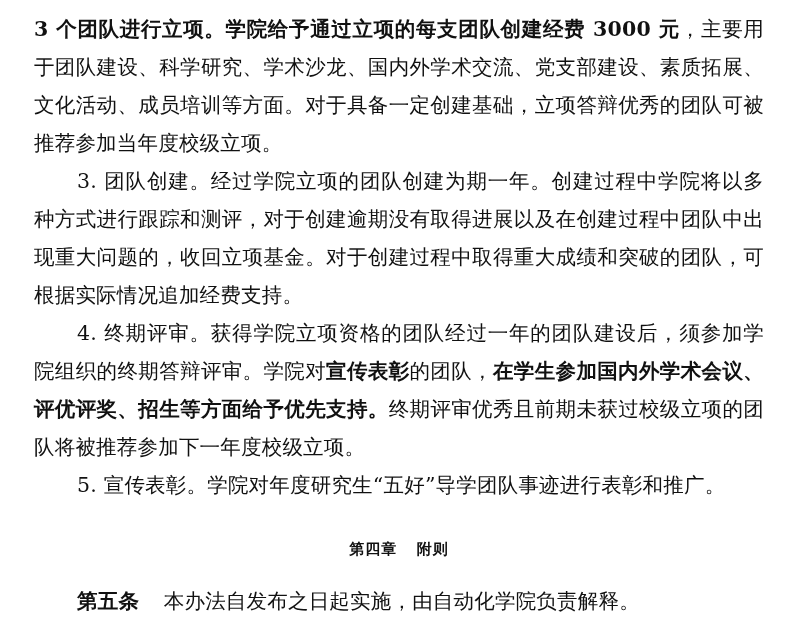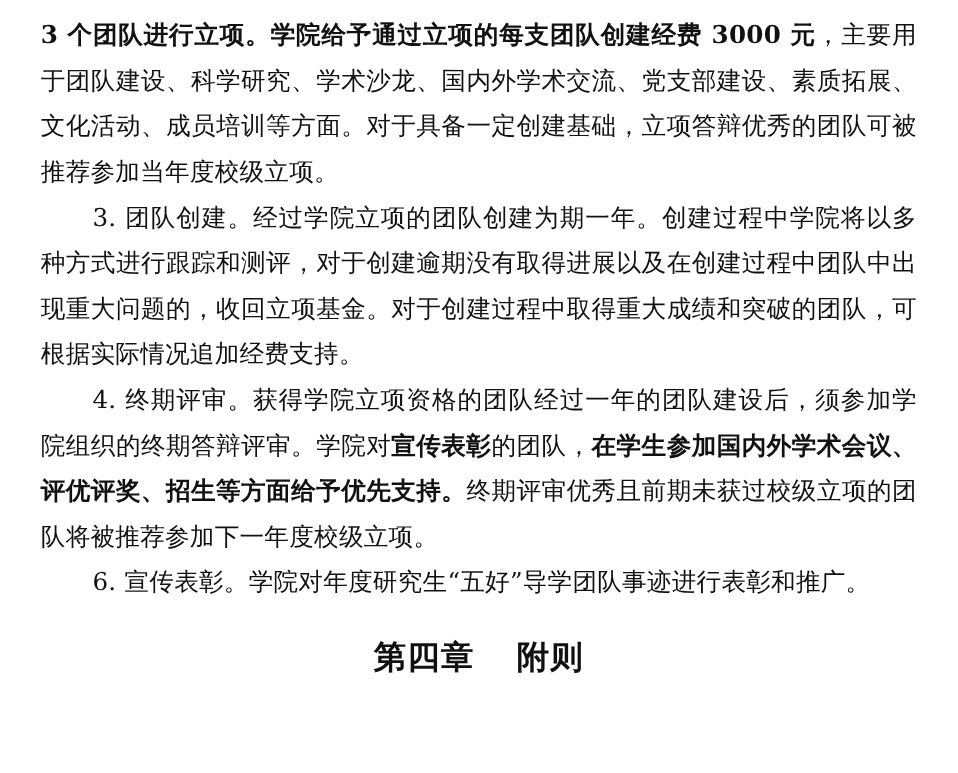--- a/index.html
+++ b/index.html
@@ -30,21 +30,21 @@
     margin: 0;
   }
   .indent {
     text-indent: 2.1em;
   }
   .bold {
     font-weight: bold;
   }
   .chapter {
     text-align: center;
-    font-size: 27px;
+    font-size: 15px;
     font-weight: bold;
     line-height: 38px;
     margin: 0;
     letter-spacing: 1px;
   }
   .chapter .gap {
     display: inline-block;
     width: 1.3em;
   }
   .spacer-sm { height: 14px; }
@@ -68,25 +68,28 @@
 
   <p class="para indent">
     <span>3. 团队创建。经过学院立项的团队创建为期一年。创建过程中学院将以多种方式进行跟踪和测评，对于创建逾期没有取得进展以及在创建过程中团队中出现重大问题的，收回立项基金。对于创建过程中取得重大成绩和突破的团队，可根据实际情况追加经费支持。</span>
   </p>
 
   <p class="para indent">
     <span>4. 终期评审。获得学院立项资格的团队经过一年的团队建设后，须参加学院组织的终期答辩评审。学院对</span><span class="bold">宣传表彰</span><span>的团队，</span><span class="bold">在学生参加国内外学术会议、评优评奖、招生等方面给予优先支持。</span><span>终期评审优秀且前期未获过校级立项的团队将被推荐参加下一年度校级立项。</span>
   </p>
 
   <p class="para indent">
-    <span>6. 宣传表彰。学院对年度研究生“五好”导学团队事迹进行表彰和推广。</span>
+    <span>5. 宣传表彰。学院对年度研究生“五好”导学团队事迹进行表彰和推广。</span>
   </p>
 
   <div class="spacer-md"></div>
 
   <p class="chapter">
     <span>第四章</span><span class="gap"></span><span>附则</span>
   </p>
 
   <div class="spacer-sm"></div>
 
+  <p class="para indent">
+    <span class="art-label">第五条</span><span class="art-gap"></span><span>本办法自发布之日起实施，由自动化学院负责解释。</span>
+  </p>
 
 </div>
 
 </body></html>

